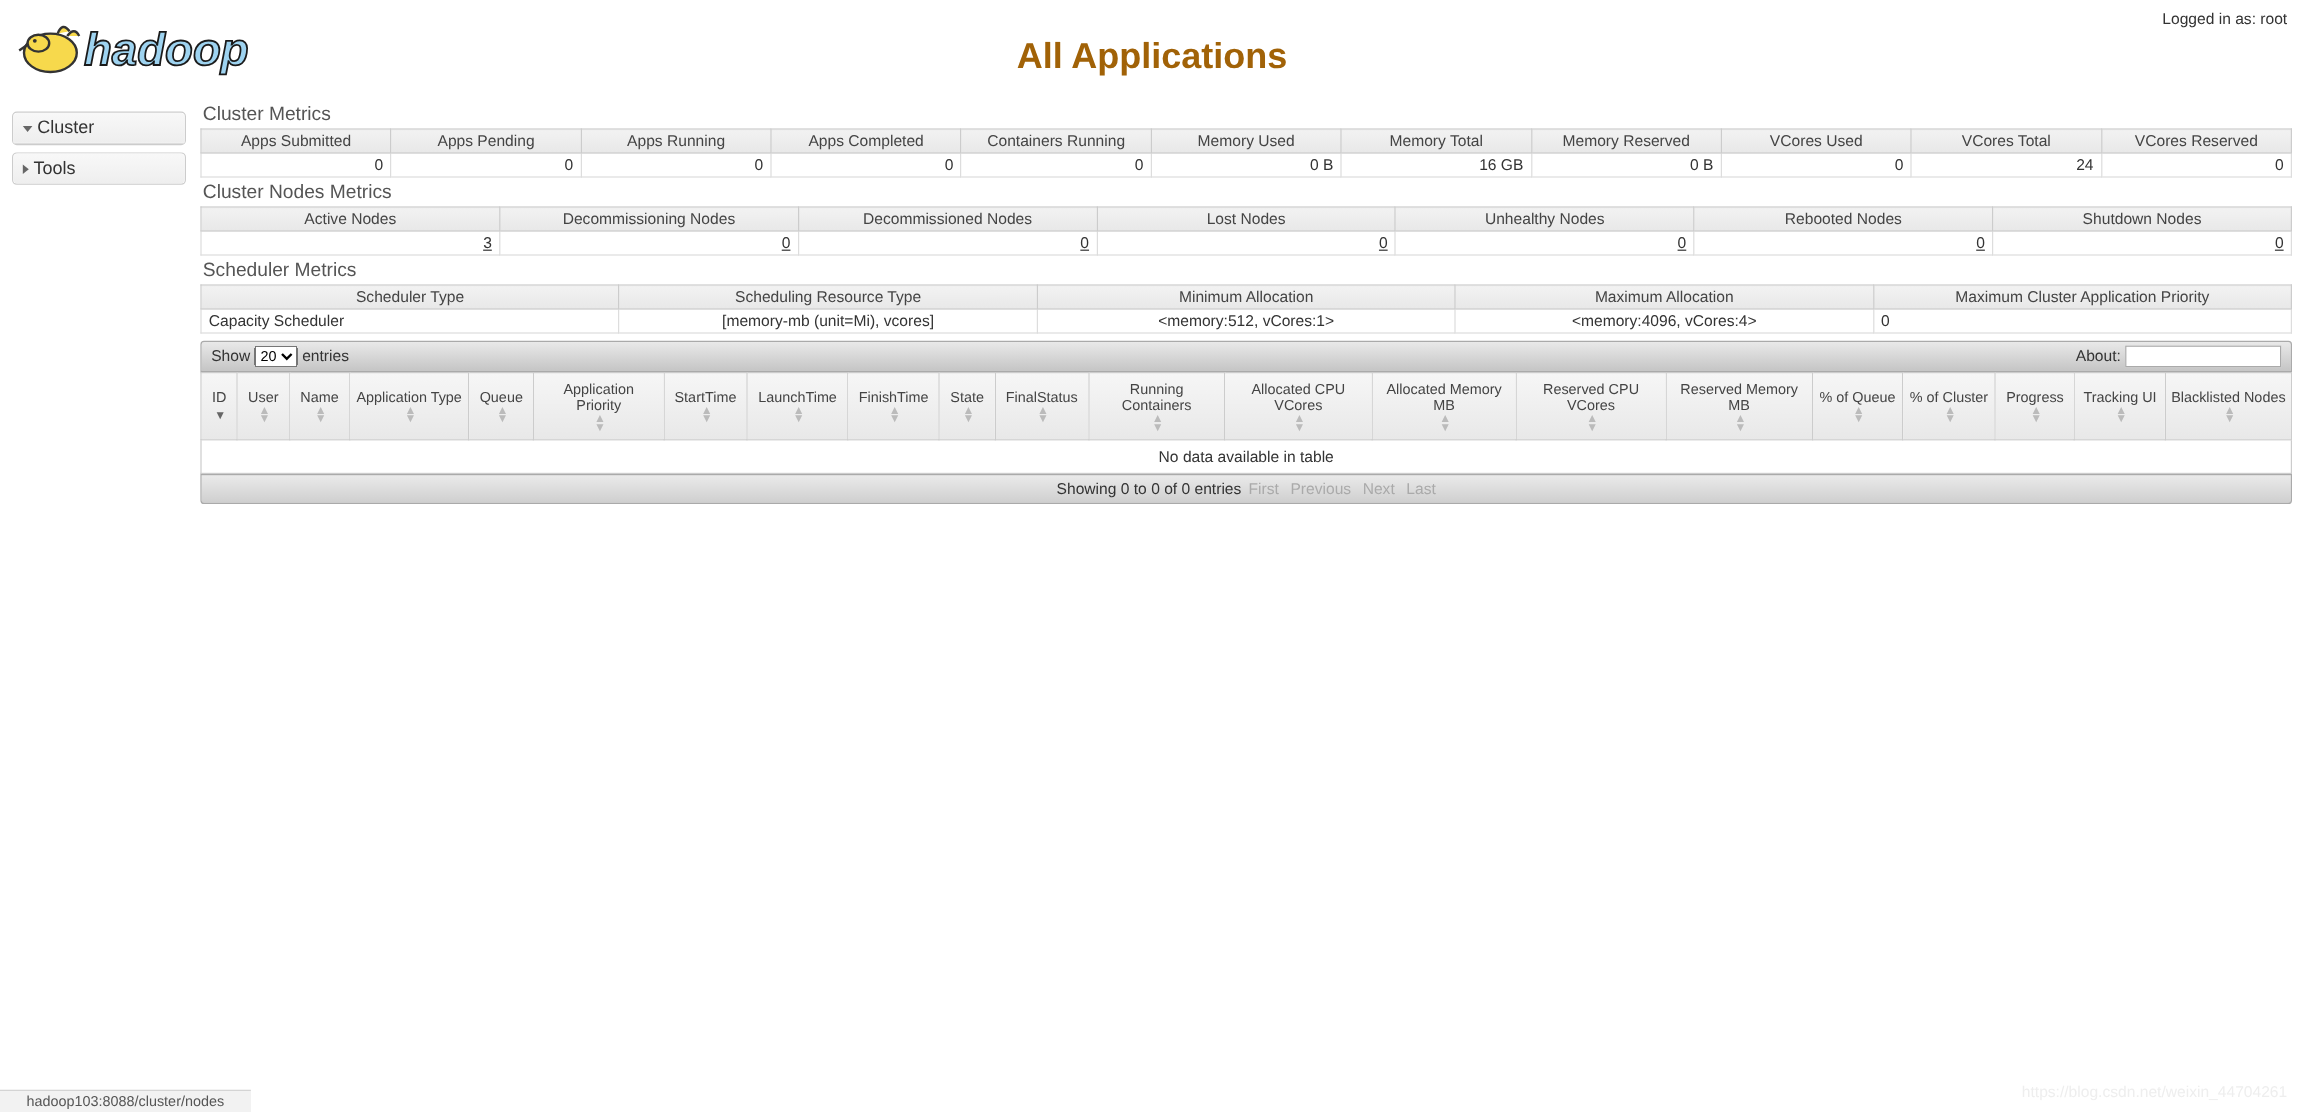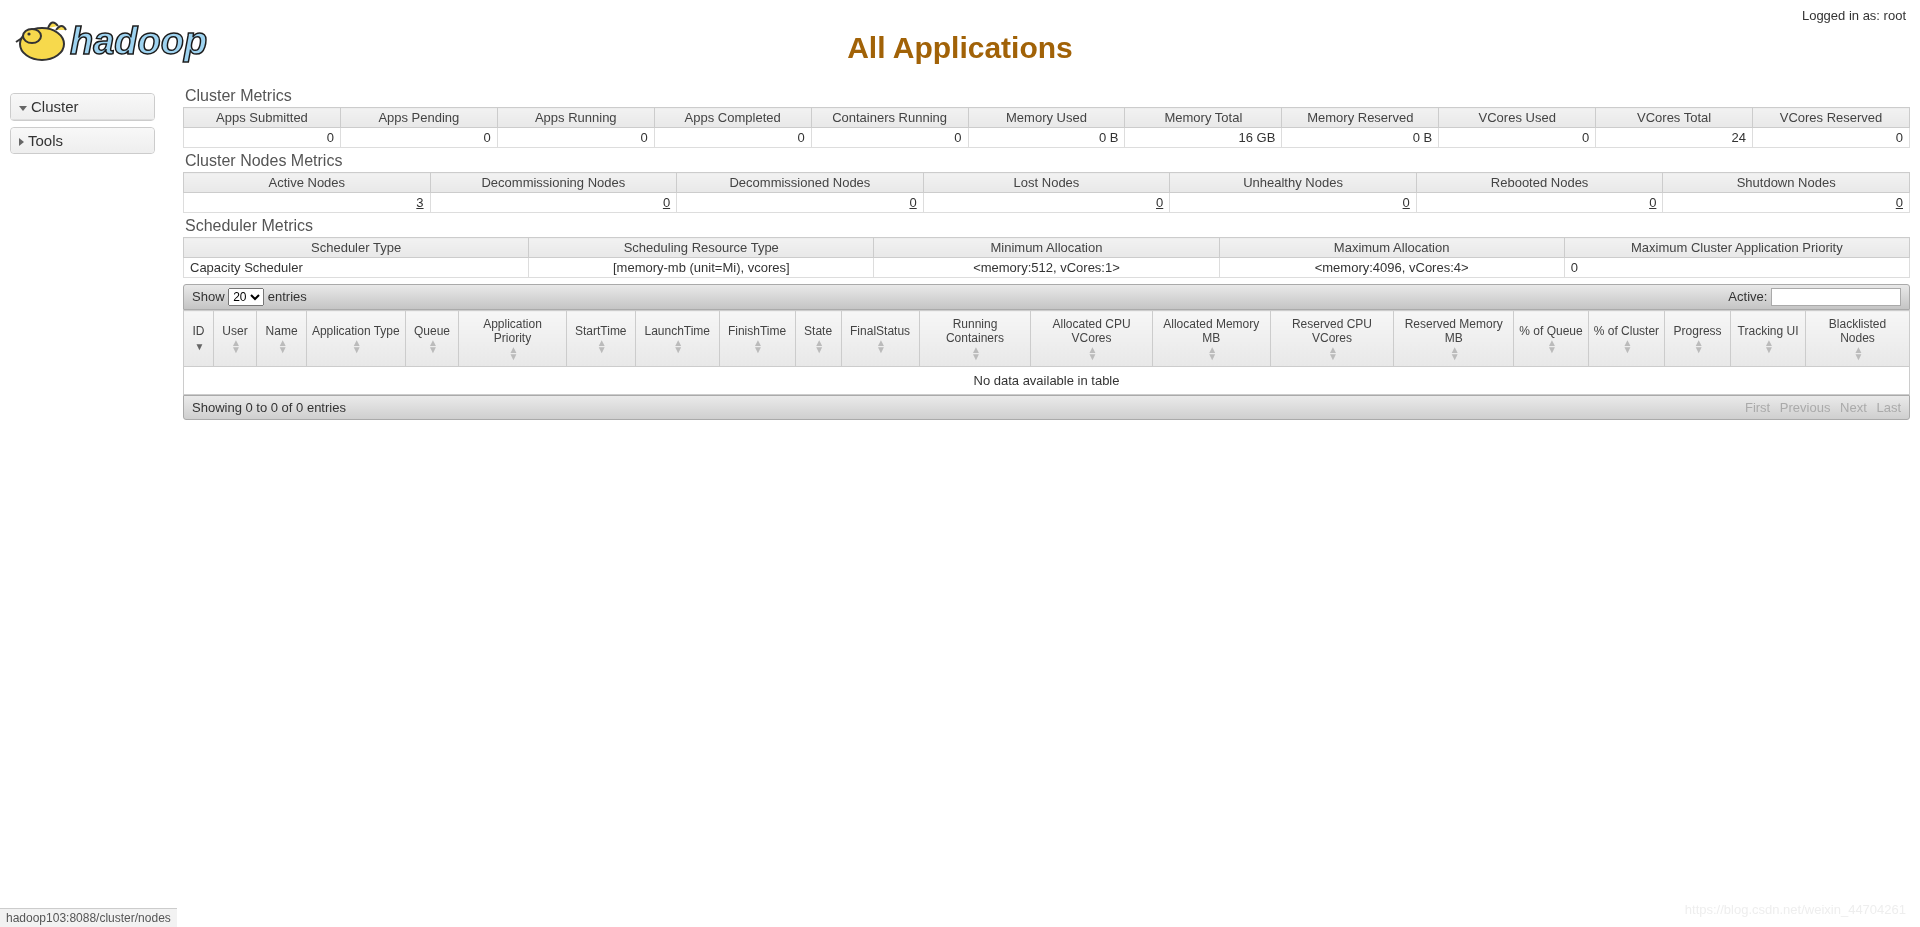--- a/index.html
+++ b/index.html
@@ -2,21 +2,21 @@
 <html><head>
 <meta charset="utf-8">
 <style>
 * { box-sizing: border-box; margin: 0; padding: 0; }
 body { font-family: "Segoe UI", Tahoma, Arial, sans-serif; font-size: 13px; color: #333; background: #fff; }
 .header { position: relative; padding: 8px 12px 0 12px; }
 .login-info { position: absolute; right: 14px; top: 8px; font-size: 13px; }
 .logo { display: inline-block; vertical-align: middle; }
 .page-title { text-align: center; font-size: 30px; font-weight: bold; color: #a16207; margin-top: -40px; margin-bottom: 20px; }
 .container { display: flex; align-items: flex-start; padding: 0 10px 10px 10px; }
-.sidebar { width: 145px; margin-right: 28px; flex-shrink: 0; margin-top: 8px;}
+.sidebar { width: 145px; margin-right: 12px; flex-shrink: 0; margin-top: 8px;}
 .nav-section { border: 1px solid #ccc; border-radius: 4px; margin-bottom: 6px; background: #fff; }
 .nav-header { background: linear-gradient(#f8f8f8,#eee); padding: 4px 8px; font-size: 15px; border-bottom: 1px solid #ddd; cursor: pointer; border-radius: 4px 4px 0 0; }
 .nav-header.collapsed { border-bottom: none; border-radius: 4px; }
 .nav-header .arrow { display:inline-block; width:0;height:0; border-left:4px solid transparent; border-right:4px solid transparent; border-top:5px solid #666; margin-right:4px; vertical-align: middle;}
 .nav-header.collapsed .arrow{ border-top:4px solid transparent; border-bottom:4px solid transparent; border-left:5px solid #666; border-right:none;}
 .nav-body { padding: 4px 0 6px 0; }
 .nav-body a { display:block; padding: 1px 4px 1px 18px; color: #333; text-decoration: underline; font-size: 13px; }
 .nav-body a.sub { padding-left: 38px; font-size: 12px;}
 .nav-body .spacer { height: 8px;}
 .main { flex: 1; min-width: 0; }
@@ -27,23 +27,23 @@
 table.metrics td.left { text-align: left; }
 table.metrics td.underline { text-decoration: underline;}
 .dt-toolbar { display:flex; justify-content: space-between; align-items:center; background: linear-gradient(#e9e9e9,#c5c5c5); border: 1px solid #aaa; border-radius: 3px 3px 0 0; padding: 3px 8px; font-size: 13px; color:#333; margin-top: 6px;}
 .dt-toolbar select { font-size: 12px; }
 .dt-toolbar input[type=text]{ border:1px solid #aaa; background:#fff; font-size:12px; padding:1px 3px; width:130px;}
 table.apps { width: 100%; border-collapse: collapse; font-size: 12px; table-layout: auto; padding-left: 44px;}
 table.apps th { background: linear-gradient(#f6f6f6,#e8e8e8); border: 1px solid #ccc; padding: 6px 4px; font-weight: normal; color:#444; vertical-align: middle; position: relative;}
 table.apps th .lbl { display:inline-block; }
 table.apps th .sort { color:#bbb; font-size:10px; display:inline-block; line-height:7px; vertical-align: middle; margin-left:2px;}
 .no-data { text-align: center; padding: 6px 0; border: 1px solid #ccc; border-top:none; font-size:13px;}
-.dt-footer { display:flex; justify-content: space-between; align-items:center; background: linear-gradient(#eaeaea,#cfcfcf); border: 1px solid #aaa; border-radius: 0 0 3px 3px; padding: 4px 8px; font-size:13px;}
+.dt-footer { display:flex; justify-content: center; align-items:center; background: linear-gradient(#eaeaea,#cfcfcf); border: 1px solid #aaa; border-radius: 0 0 3px 3px; padding: 4px 8px; font-size:13px;}
 .dt-footer .pager span { color:#aaa; margin-left:6px; cursor:default;}
-.statusbar { position: fixed; left:0; bottom:0; background:#f2f2f2; border-top:1px solid #ccc; font-size:12px; color:#555; padding:2px 6px;}
+.statusbar { position: fixed; left:0; bottom:0; background:#f2f2f2; border-top:1px solid #ccc; font-size:12px; color:#555; padding:2px 22px;}
 .watermark { position: fixed; right: 14px; bottom: 10px; color:#eee; font-size:13px;}
 </style>
 </head>
 <body>
 
 <div class="header">
   <div class="login-info">Logged in as: root</div>
   <div class="logo">
     <svg width="250" height="60" viewBox="0 0 250 60">
       <g>
@@ -153,21 +153,21 @@
         </tbody>
     </table>
 
     <div class="dt-toolbar">
       <div>
         <span>Show</span>
         <select><option>20</option></select>
         <span>entries</span>
       </div>
       <div>
-        <span>Active:</span>
+        <span>About:</span>
         <input type="text" style="">
       </div>
     </div>
 
     <table class="apps">
       <thead>
           <tr id="app-h">
             <th><span class="lbl">ID</span><span class="sort" style="color: rgb(102, 102, 102);">▼</span></th>
             <th><span class="lbl">User</span><span class="sort">▲<br>▼</span></th>
             <th><span class="lbl">Name</span><span class="sort">▲<br>▼</span></th>

